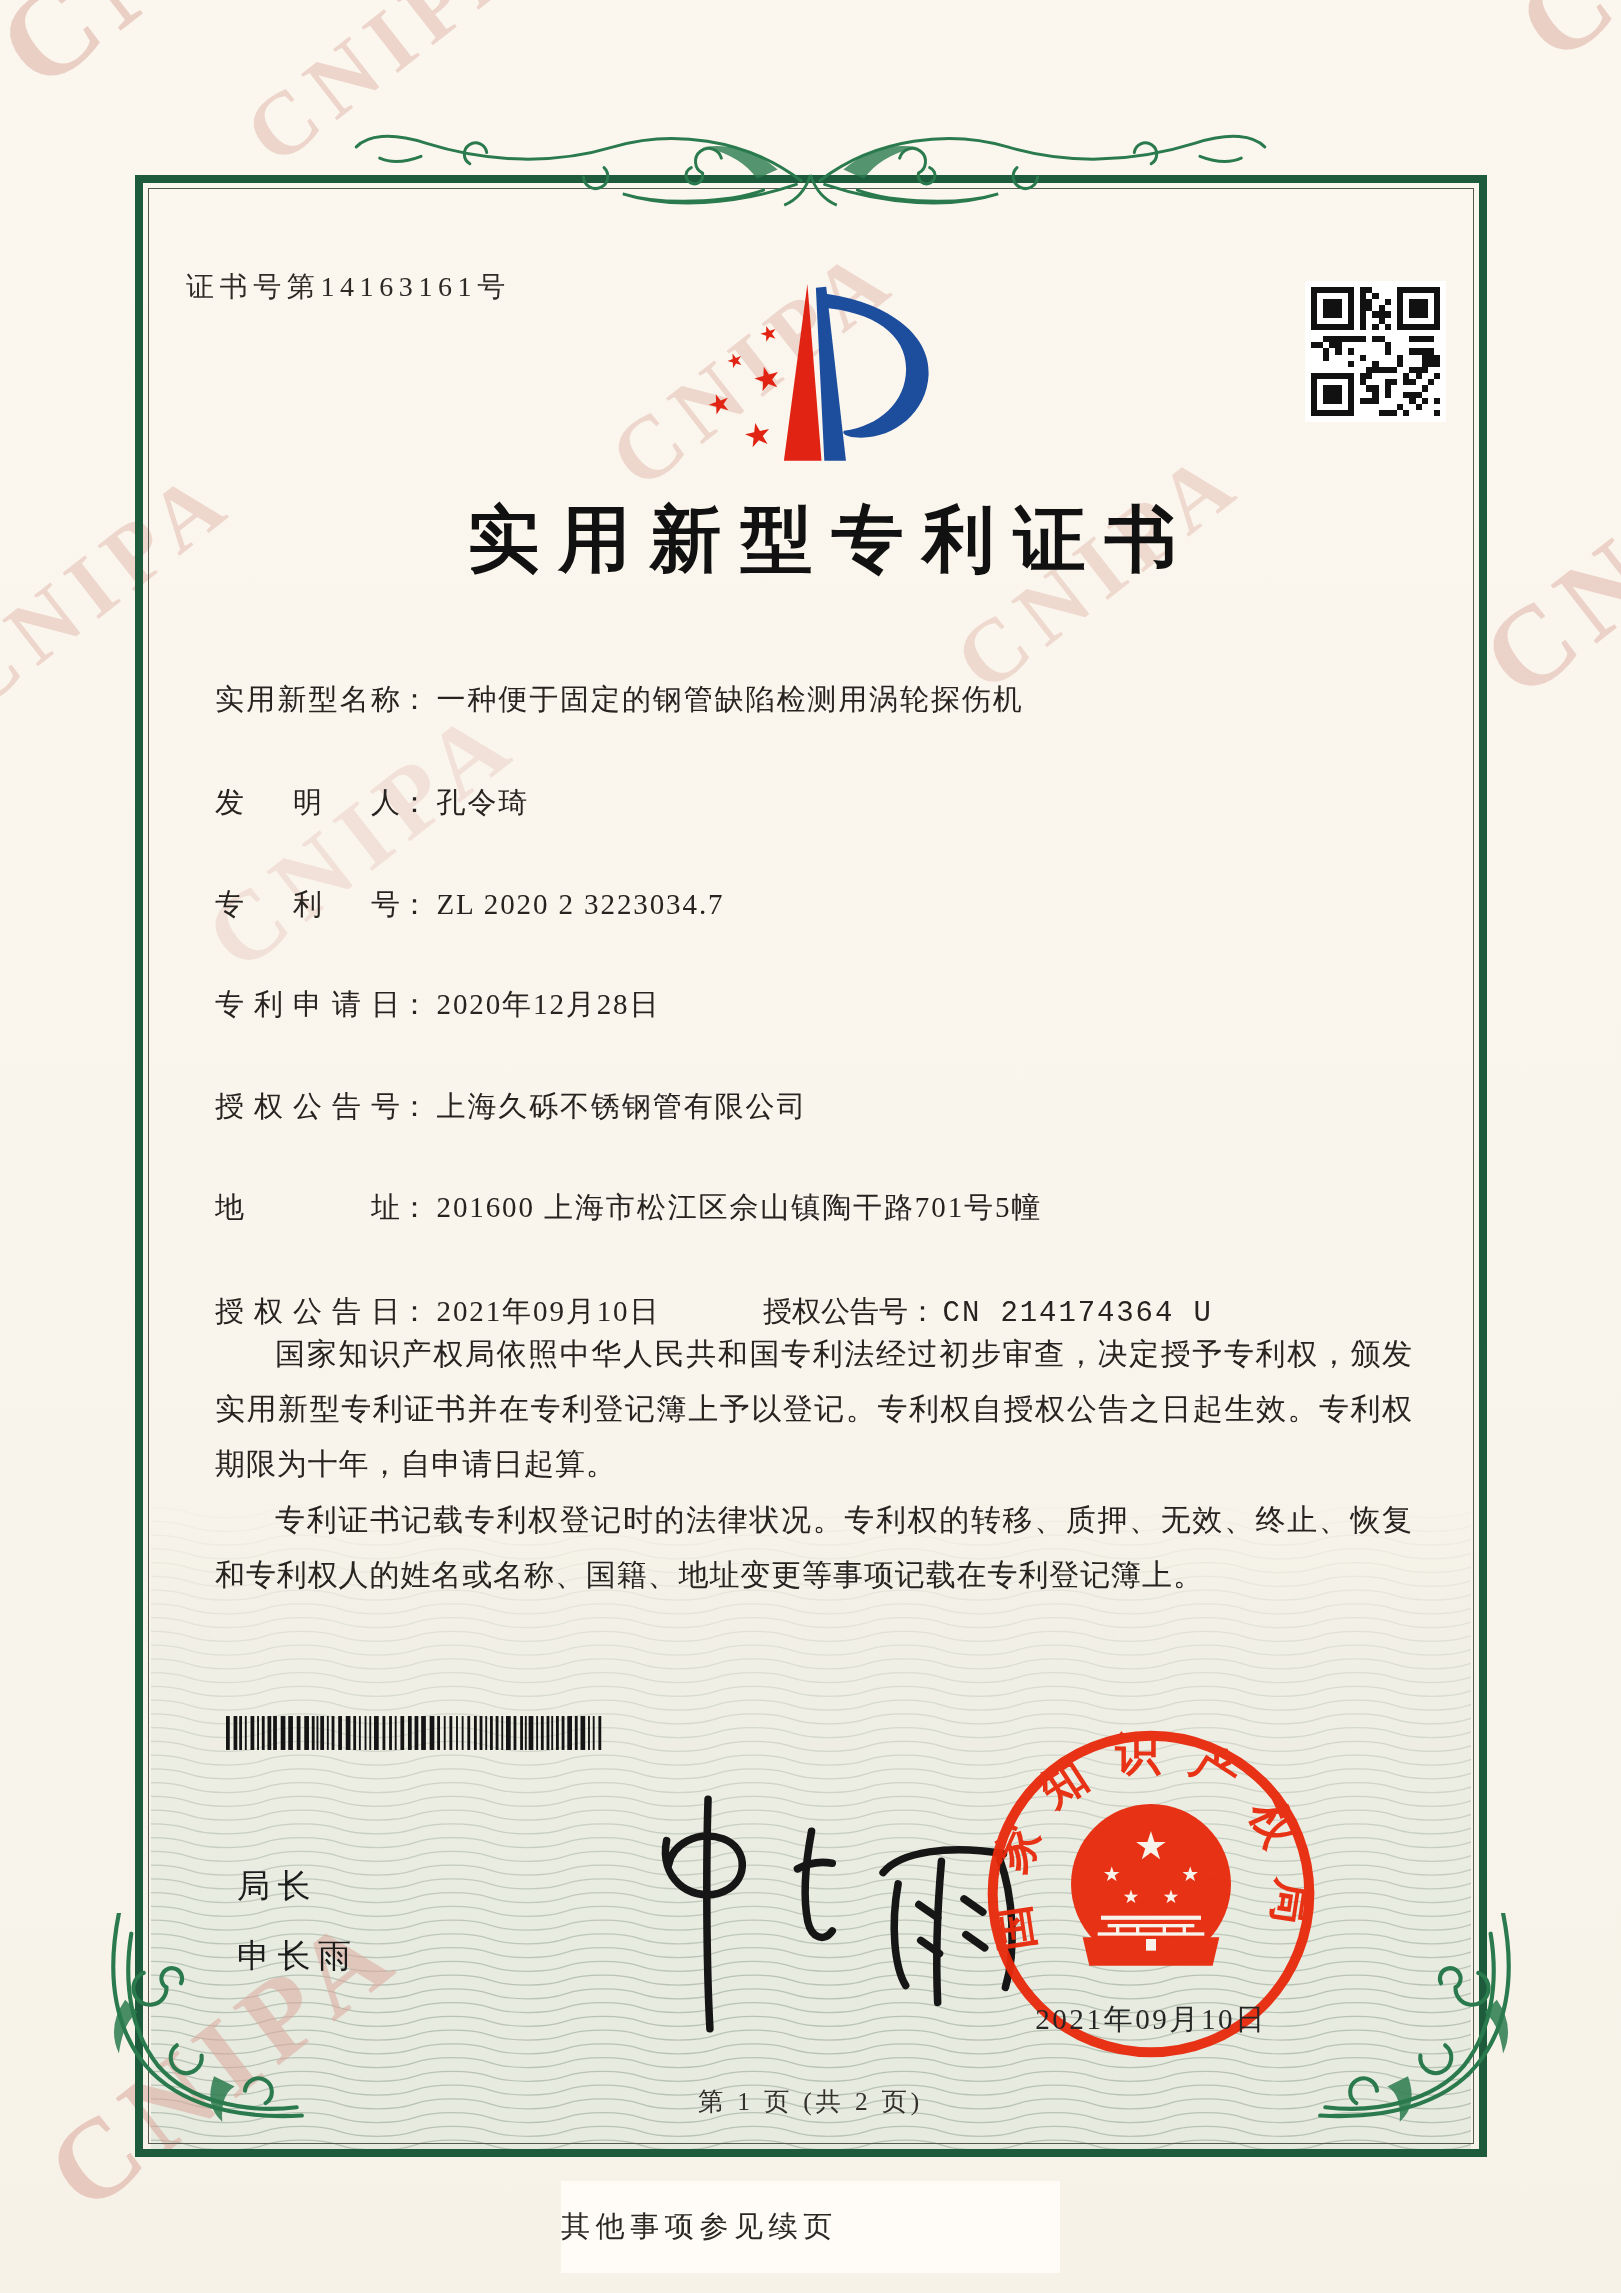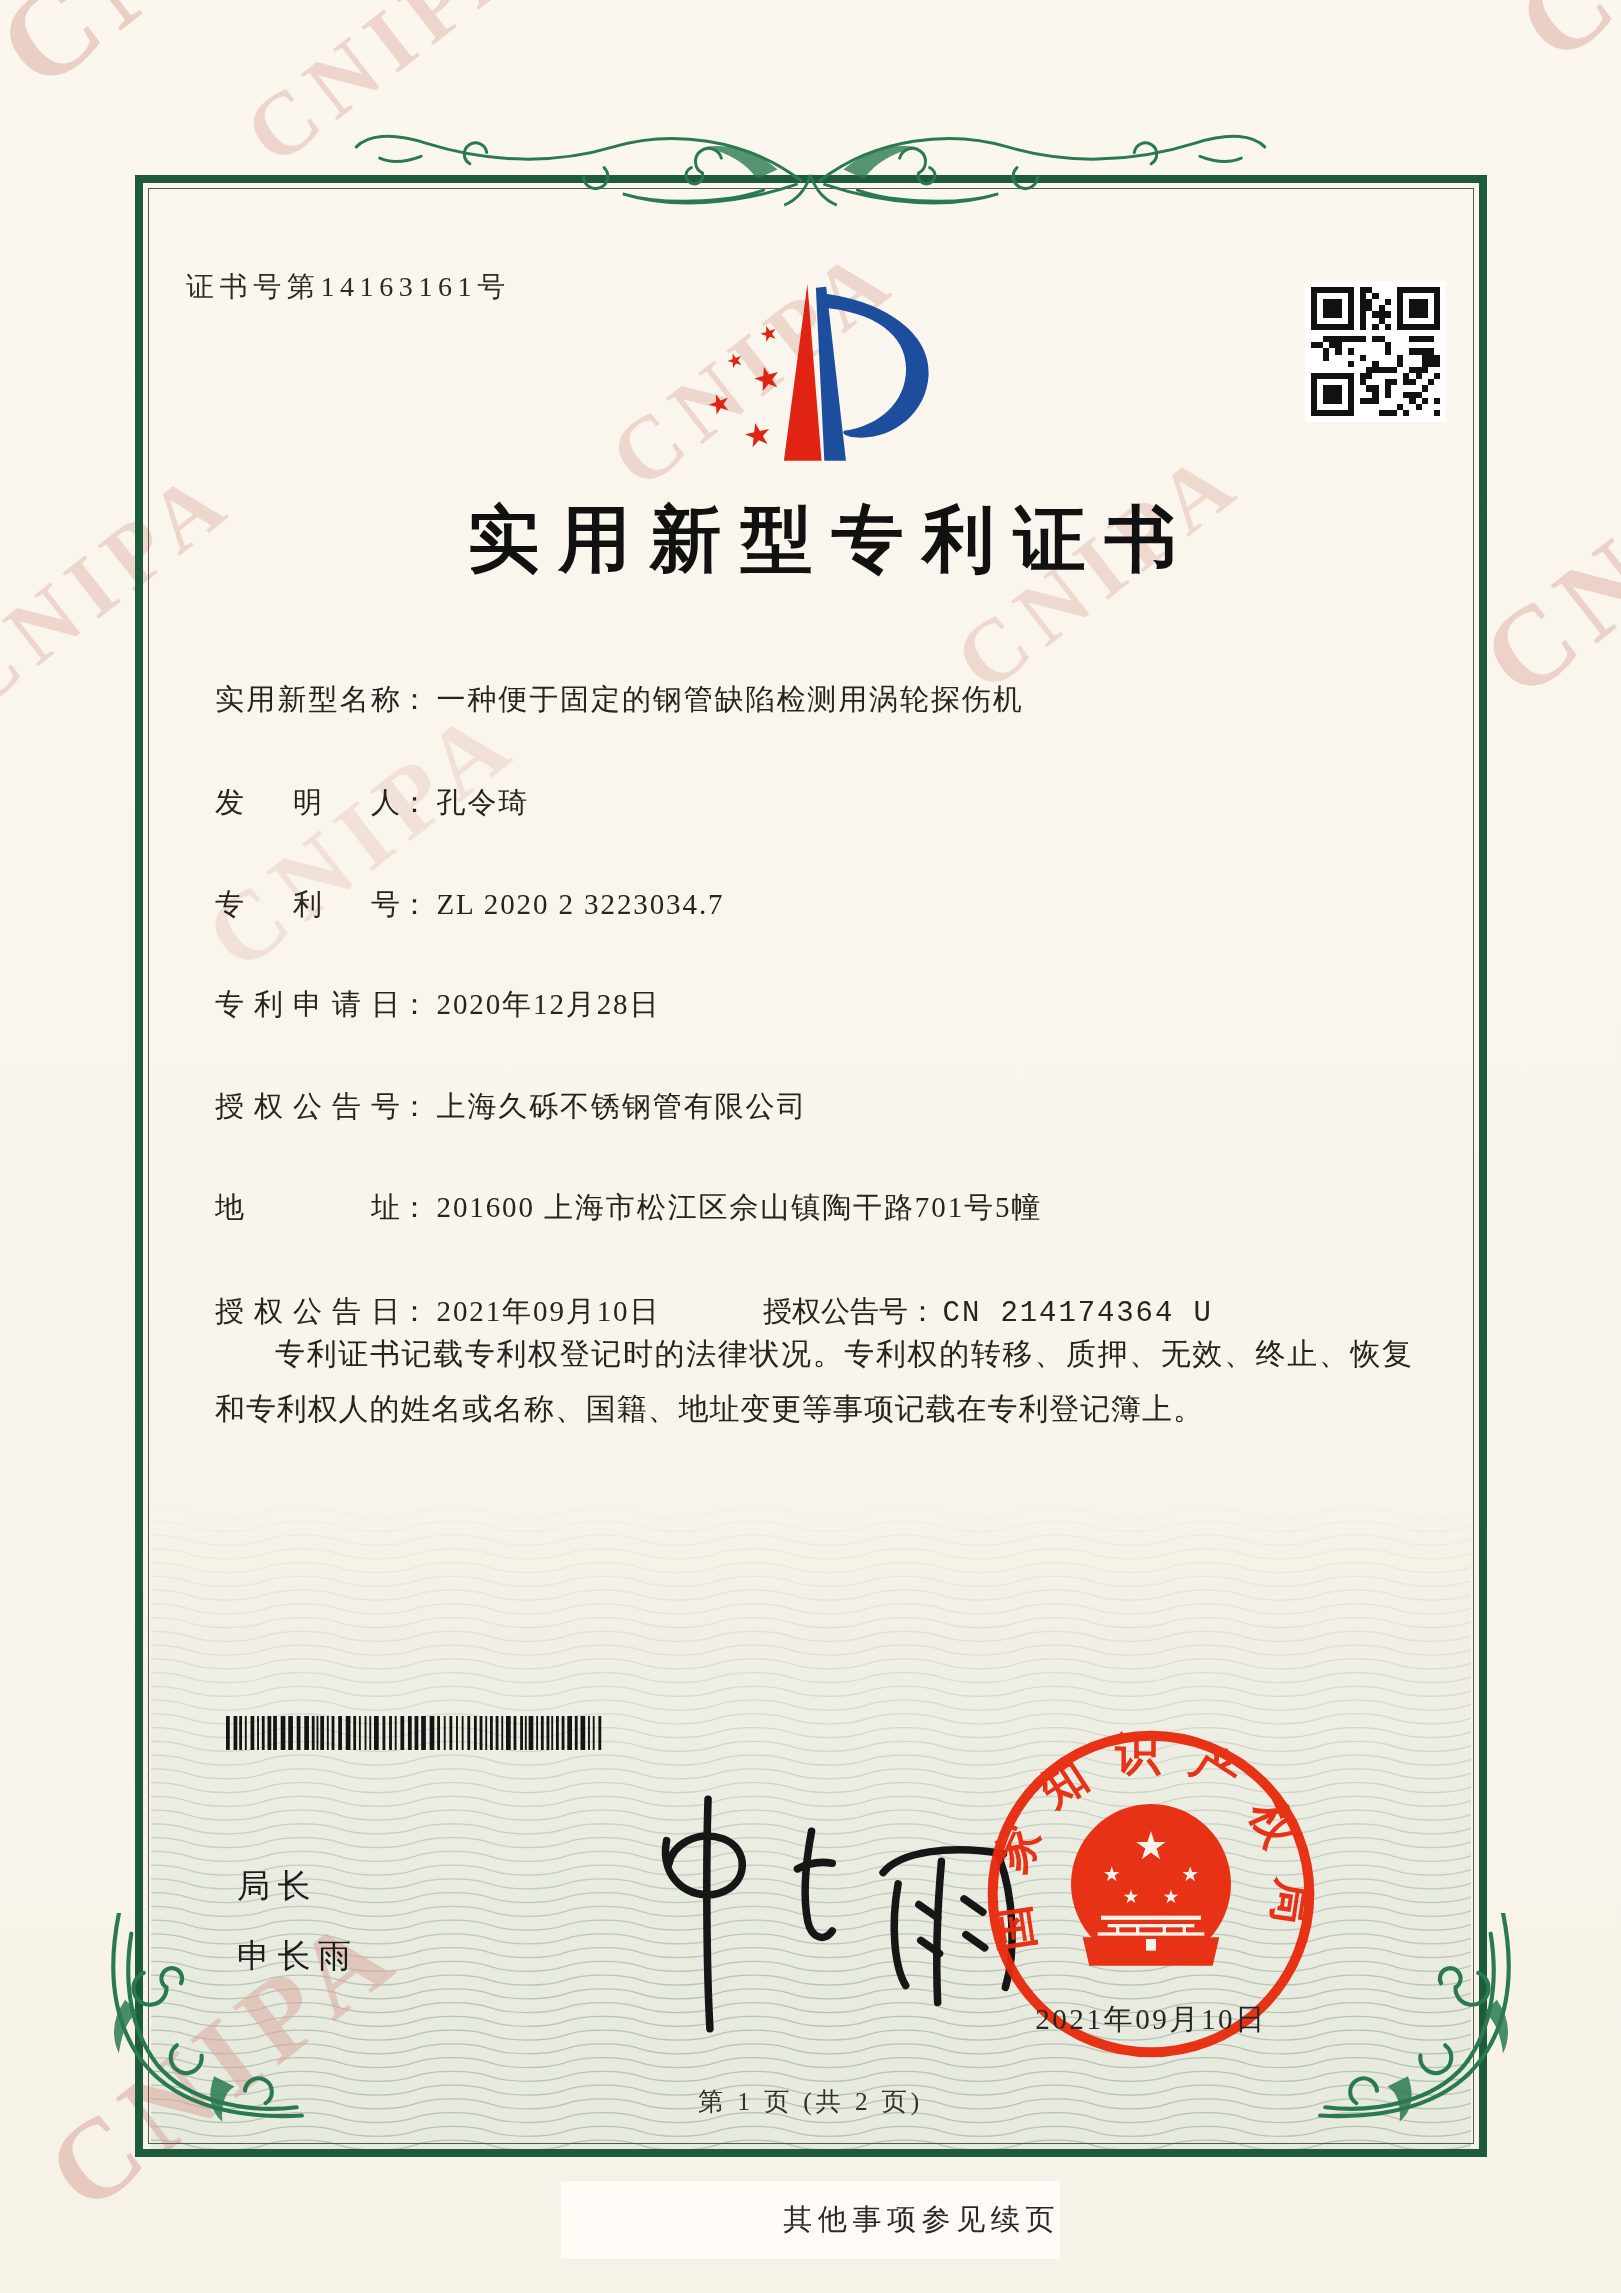--- a/index.html
+++ b/index.html
@@ -40,22 +40,22 @@
   
   #barcode{position:absolute;left:226px;top:1716px;z-index:5;}
   #director-title{position:absolute;left:237px;top:1864px;font-size:33px;letter-spacing:7.5px;
                   font-family:Liberation Serif, serif;color:#1c1c1c;z-index:5;}
   #director-name{position:absolute;left:237px;top:1934px;font-size:33px;letter-spacing:7.5px;
                  font-family:"Liberation Sans","DejaVu Sans",sans-serif;color:#1c1c1c;z-index:5;}
   #signature{position:absolute;left:565px;top:1782px;width:527px;height:264px;z-index:6;}
   #seal{position:absolute;left:976px;top:1719px;width:350px;height:350px;z-index:7;opacity:.95;}
   #page-info{position:absolute;left:0;top:2085px;width:100%;text-align:center;font-size:25.4px;
              letter-spacing:3.8px;color:#33302c;z-index:5;}
-  #note-band{position:absolute;left:561px;top:2181px;width:499px;height:78px;
-             background:rgba(255,253,248,.9);z-index:5;display:flex;align-items:center;justify-content:flex-end;}
+  #note-band{position:absolute;left:561px;top:2181px;width:499px;height:92px;
+             background:rgba(255,253,248,.9);z-index:5;display:flex;align-items:center;justify-content:flex-start;}
   #note-text{font-size:29px;letter-spacing:5.6px;color:#2b2824;}
   
   .orn{position:absolute;z-index:6;pointer-events:none;}
 </style>
 </head>
 <body>
 
 <div id="page">
 
   <div id="waves-tint"></div>
@@ -312,20 +312,21 @@
     <span class="flabel">地址</span><span class="fcolon">：</span><span class="fvalue">201600 上海市松江区佘山镇陶干路701号5幢</span>
   </div>
   <div class="row" style="top:1292px">
     <span class="flabel">授权公告日</span><span class="fcolon">：</span><span class="fvalue">2021年09月10日</span>
     <span class="grant-right">
       <span>授权公告号</span><span class="fcolon">：</span><span class="fvalue">CN 214174364 U</span>
     </span>
   </div>
 
   <div id="body-text">
+    <p>国家知识产权局依照中华人民共和国专利法经过初步审查，决定授予专利权，颁发实用新型专利证书并在专利登记簿上予以登记。专利权自授权公告之日起生效。专利权期限为十年，自申请日起算。</p>
     <p>专利证书记载专利权登记时的法律状况。专利权的转移、质押、无效、终止、恢复和专利权人的姓名或名称、国籍、地址变更等事项记载在专利登记簿上。</p>
   </div>
 
   <svg id="barcode" width="379" height="34" viewBox="0 0 402 36">
       <rect x="0" y="0" width="4" height="36" fill="#141414"></rect>
       <rect x="8" y="0" width="4" height="36" fill="#141414"></rect>
       <rect x="14" y="0" width="3" height="36" fill="#141414"></rect>
       <rect x="20" y="0" width="2" height="36" fill="#141414"></rect>
       <rect x="26" y="0" width="4" height="36" fill="#141414"></rect>
       <rect x="33" y="0" width="2" height="36" fill="#141414"></rect>

